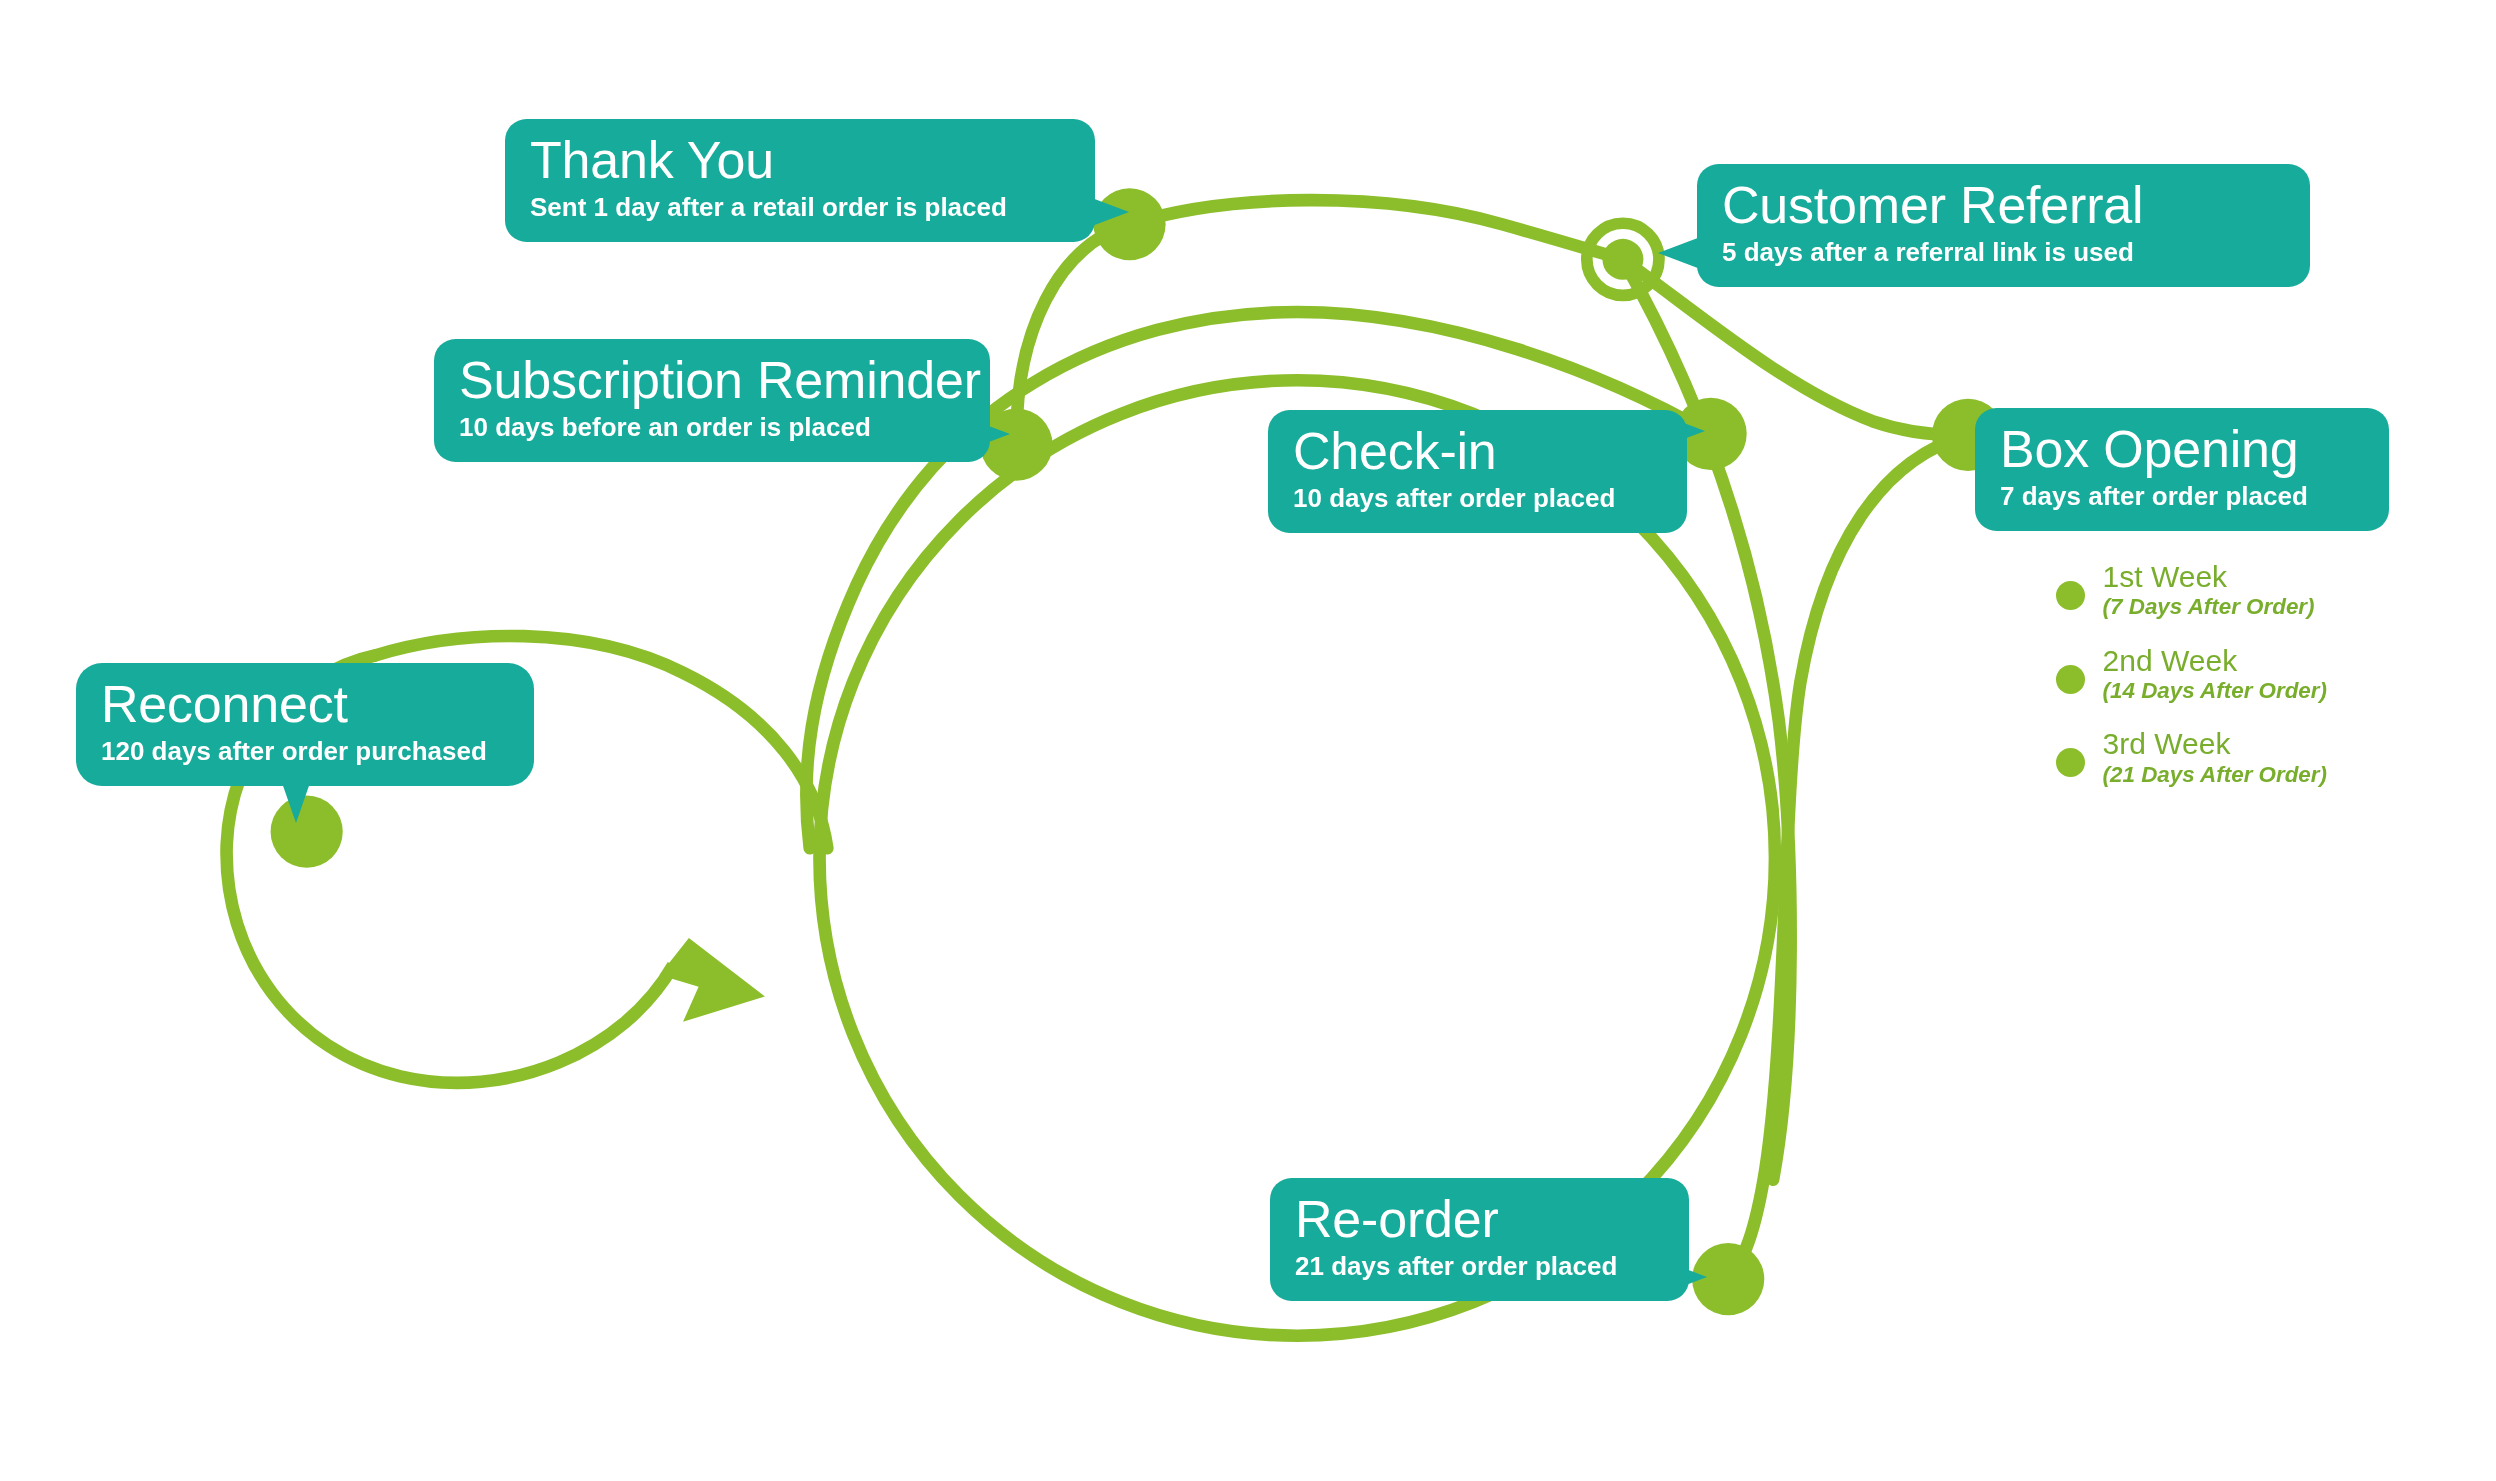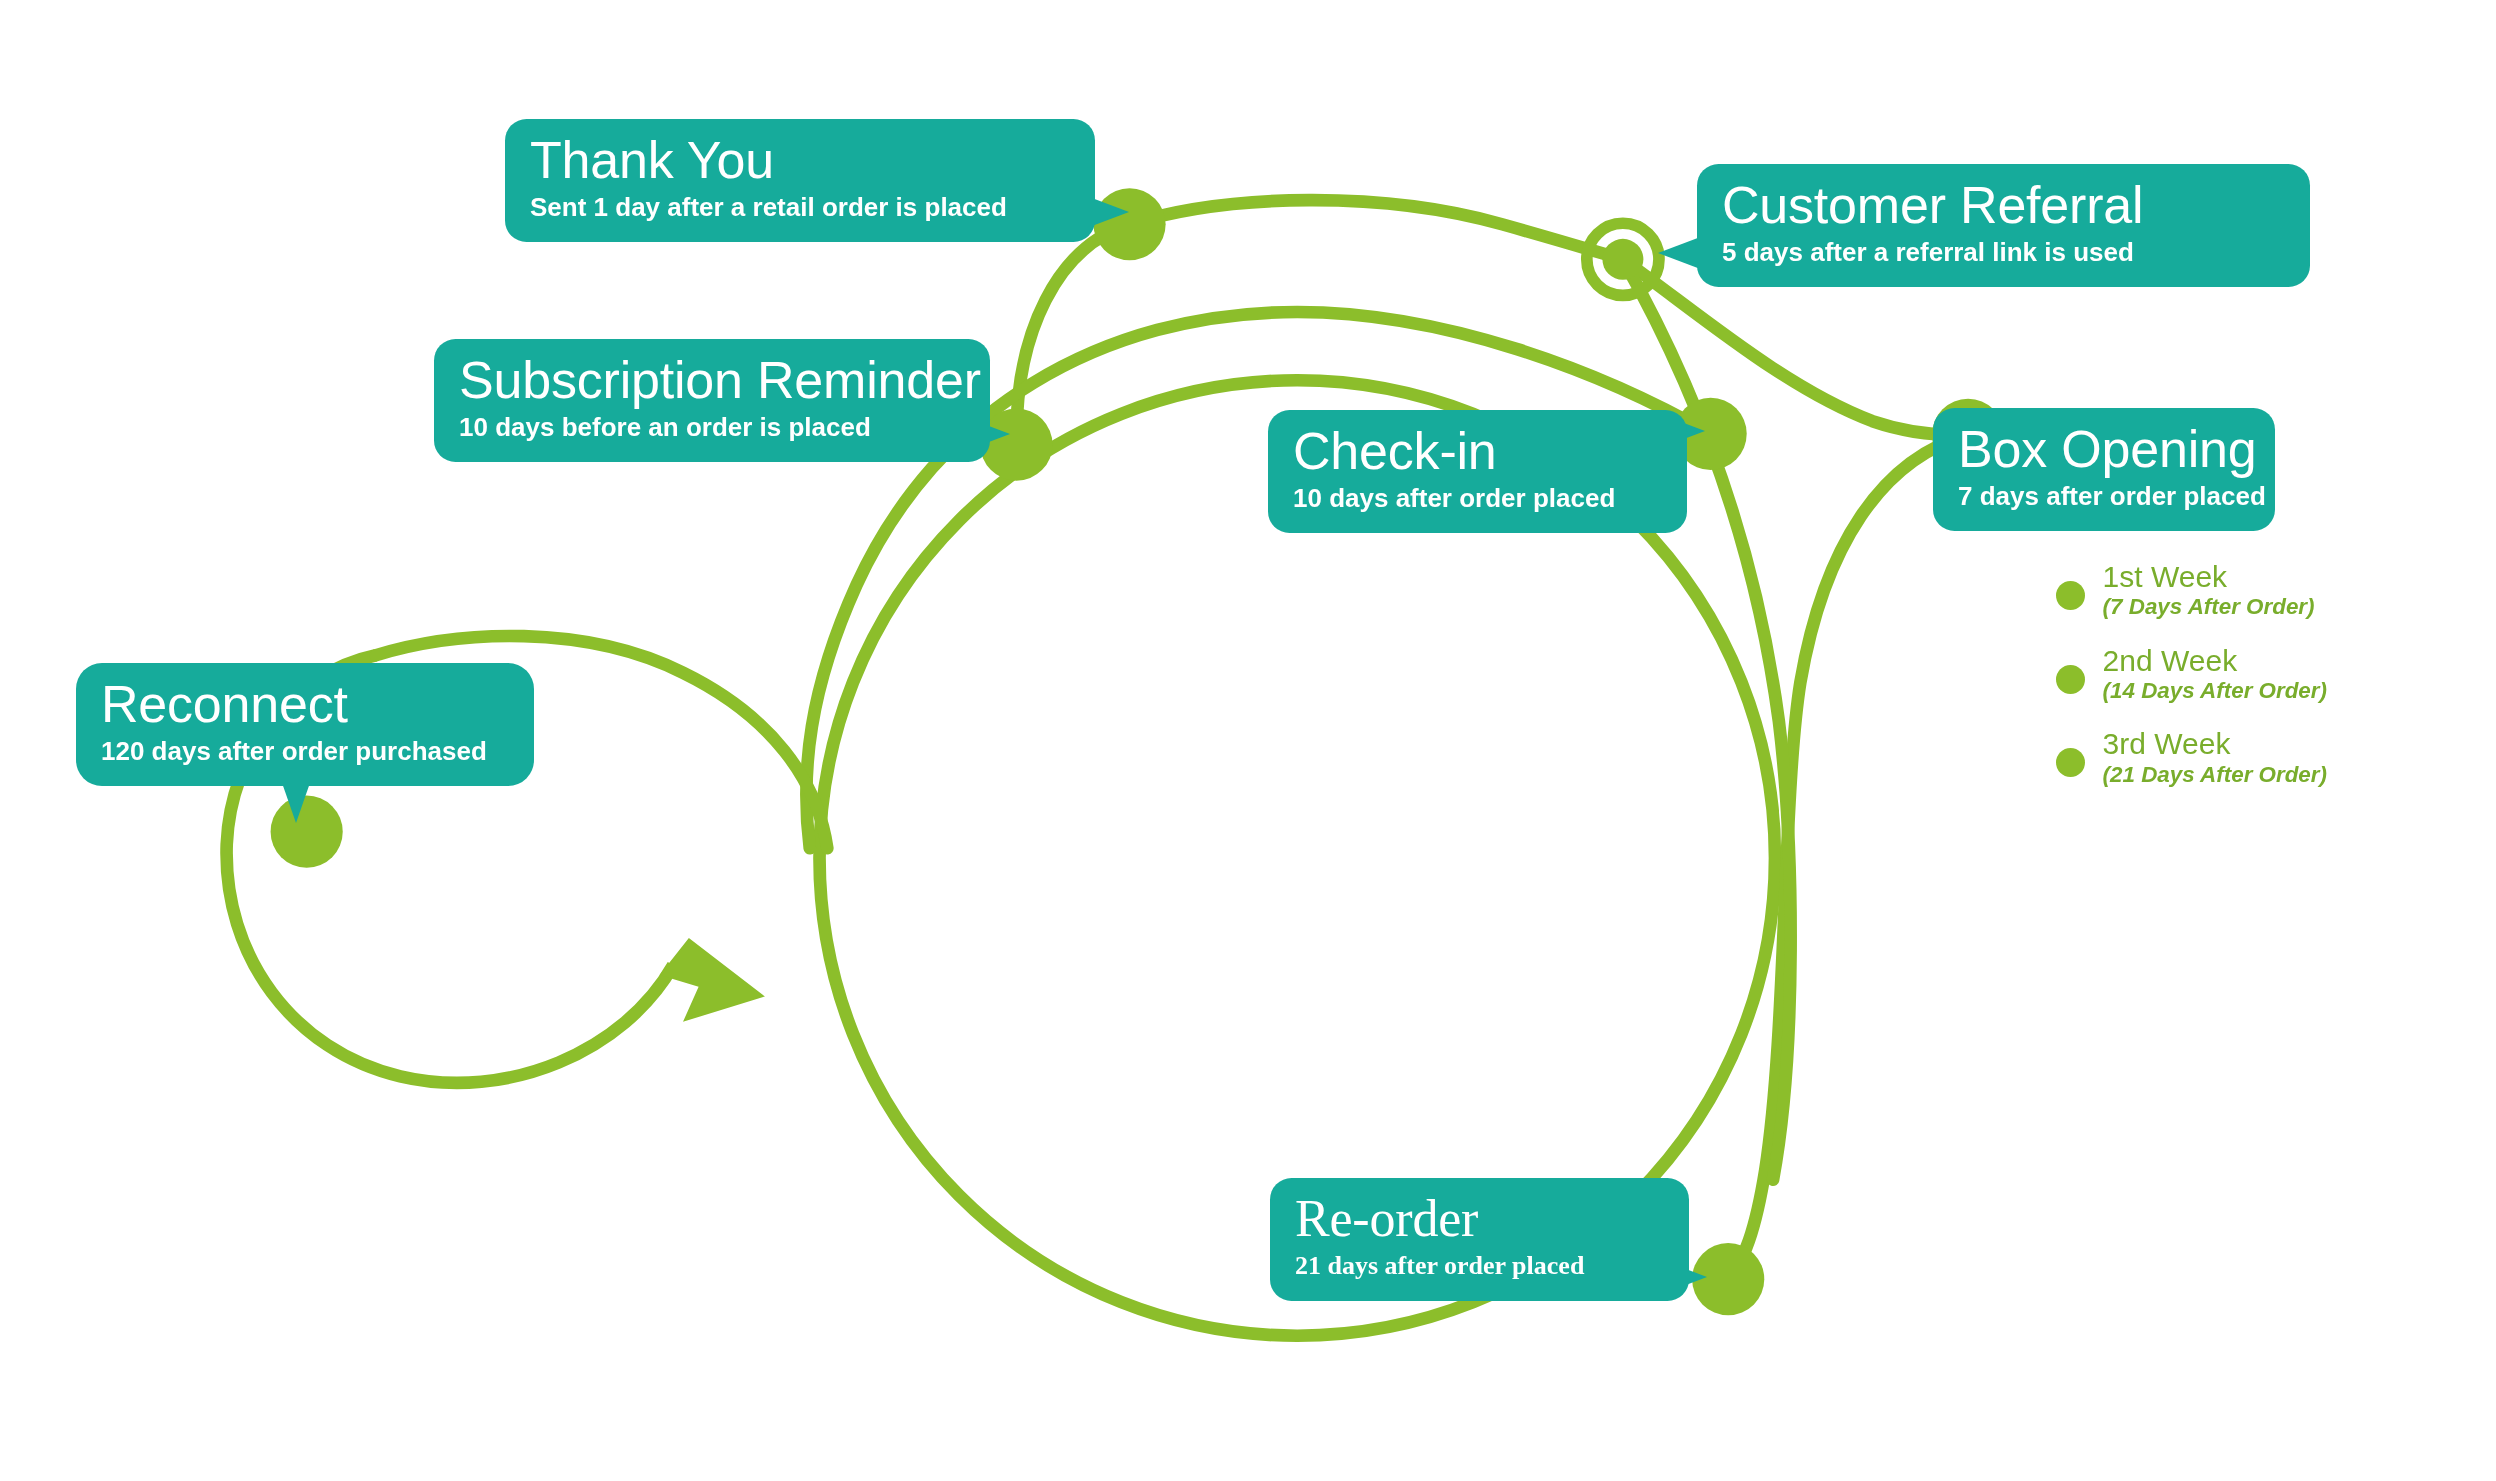--- a/index.html
+++ b/index.html
@@ -187,33 +187,33 @@
     <div class="sub">10 days before an order is placed</div>
   </div>
   <div class="tail tail-right" style="left:965px; top:417px;"></div>
 
   <div class="callout" style="left:1268px; top:410px; width:419px;">
     <div class="title">Check-in</div>
     <div class="sub">10 days after order placed</div>
   </div>
   <div class="tail tail-right" style="left:1660px; top:414px;"></div>
 
-  <div class="callout" style="left:1933px; top:408px; width:342px;">
+  <div class="callout" style="left:1975px; top:408px; width:414px;">
     <div class="title">Box Opening</div>
     <div class="sub">7 days after order placed</div>
   </div>
   <div class="tail tail-left" style="left:1995px; top:415px;"></div>
 
   <div class="callout" style="left:76px; top:663px; width:458px;border-radius:26px;">
     <div class="title">Reconnect</div>
     <div class="sub">120 days after order purchased</div>
   </div>
   <div class="tail tail-down" style="left:281px; top:780px;"></div>
 
-  <div class="callout" style="left:1270px; top:1178px; width:419px;font-family:Liberation Serif, serif;">
+  <div class="callout" style="left:1270px; top:1178px; width:419px;">
     <div class="title">Re-order</div>
     <div class="sub">21 days after order placed</div>
   </div>
   <div class="tail tail-right" style="left:1662px; top:1260px;"></div>
 
   <div id="legend">
     <div class="legend-row">
       <div class="legend-dot"></div>
       <div class="legend-text">
         <div class="lg-title">1st Week</div>

